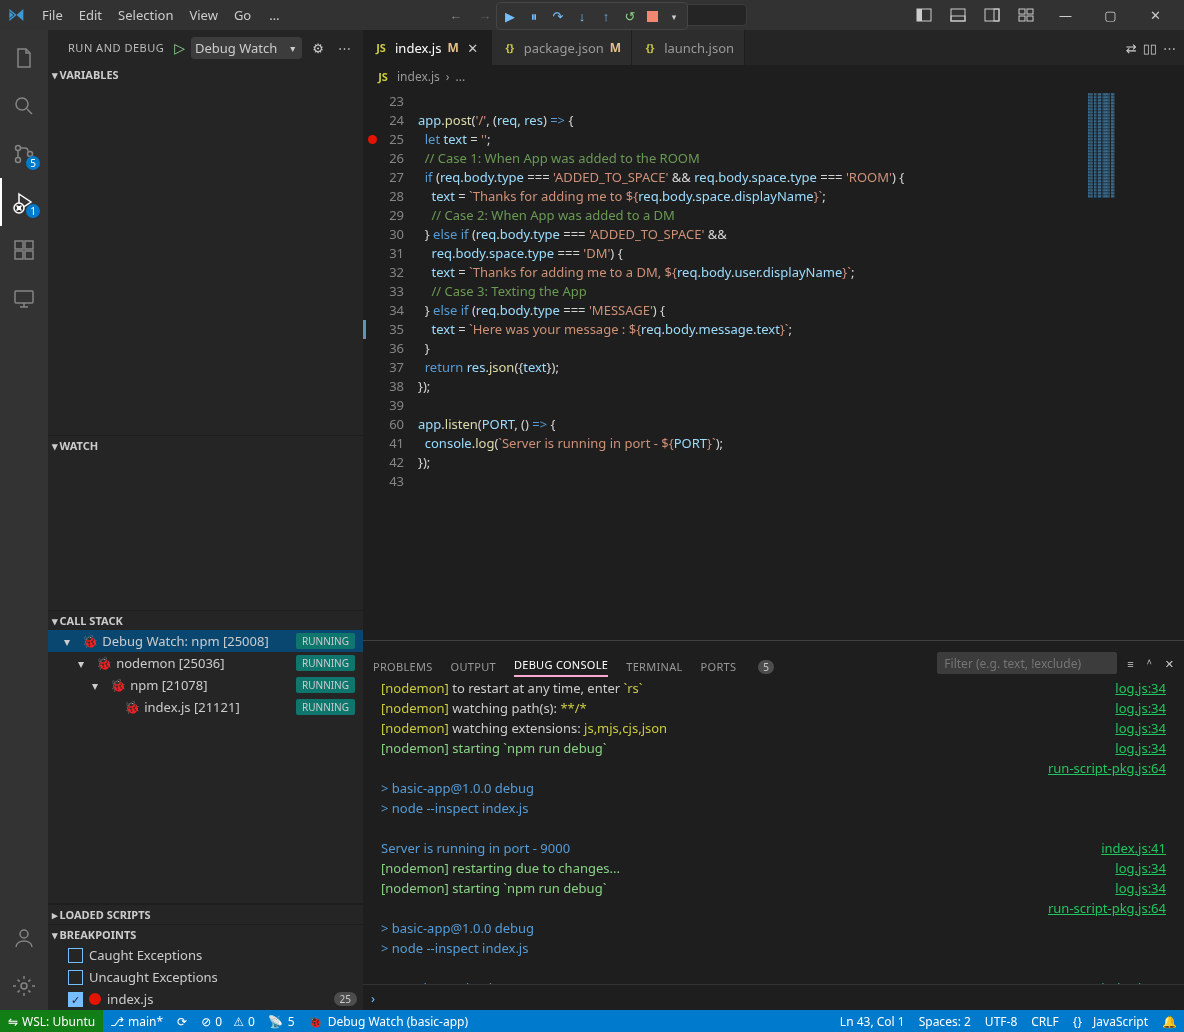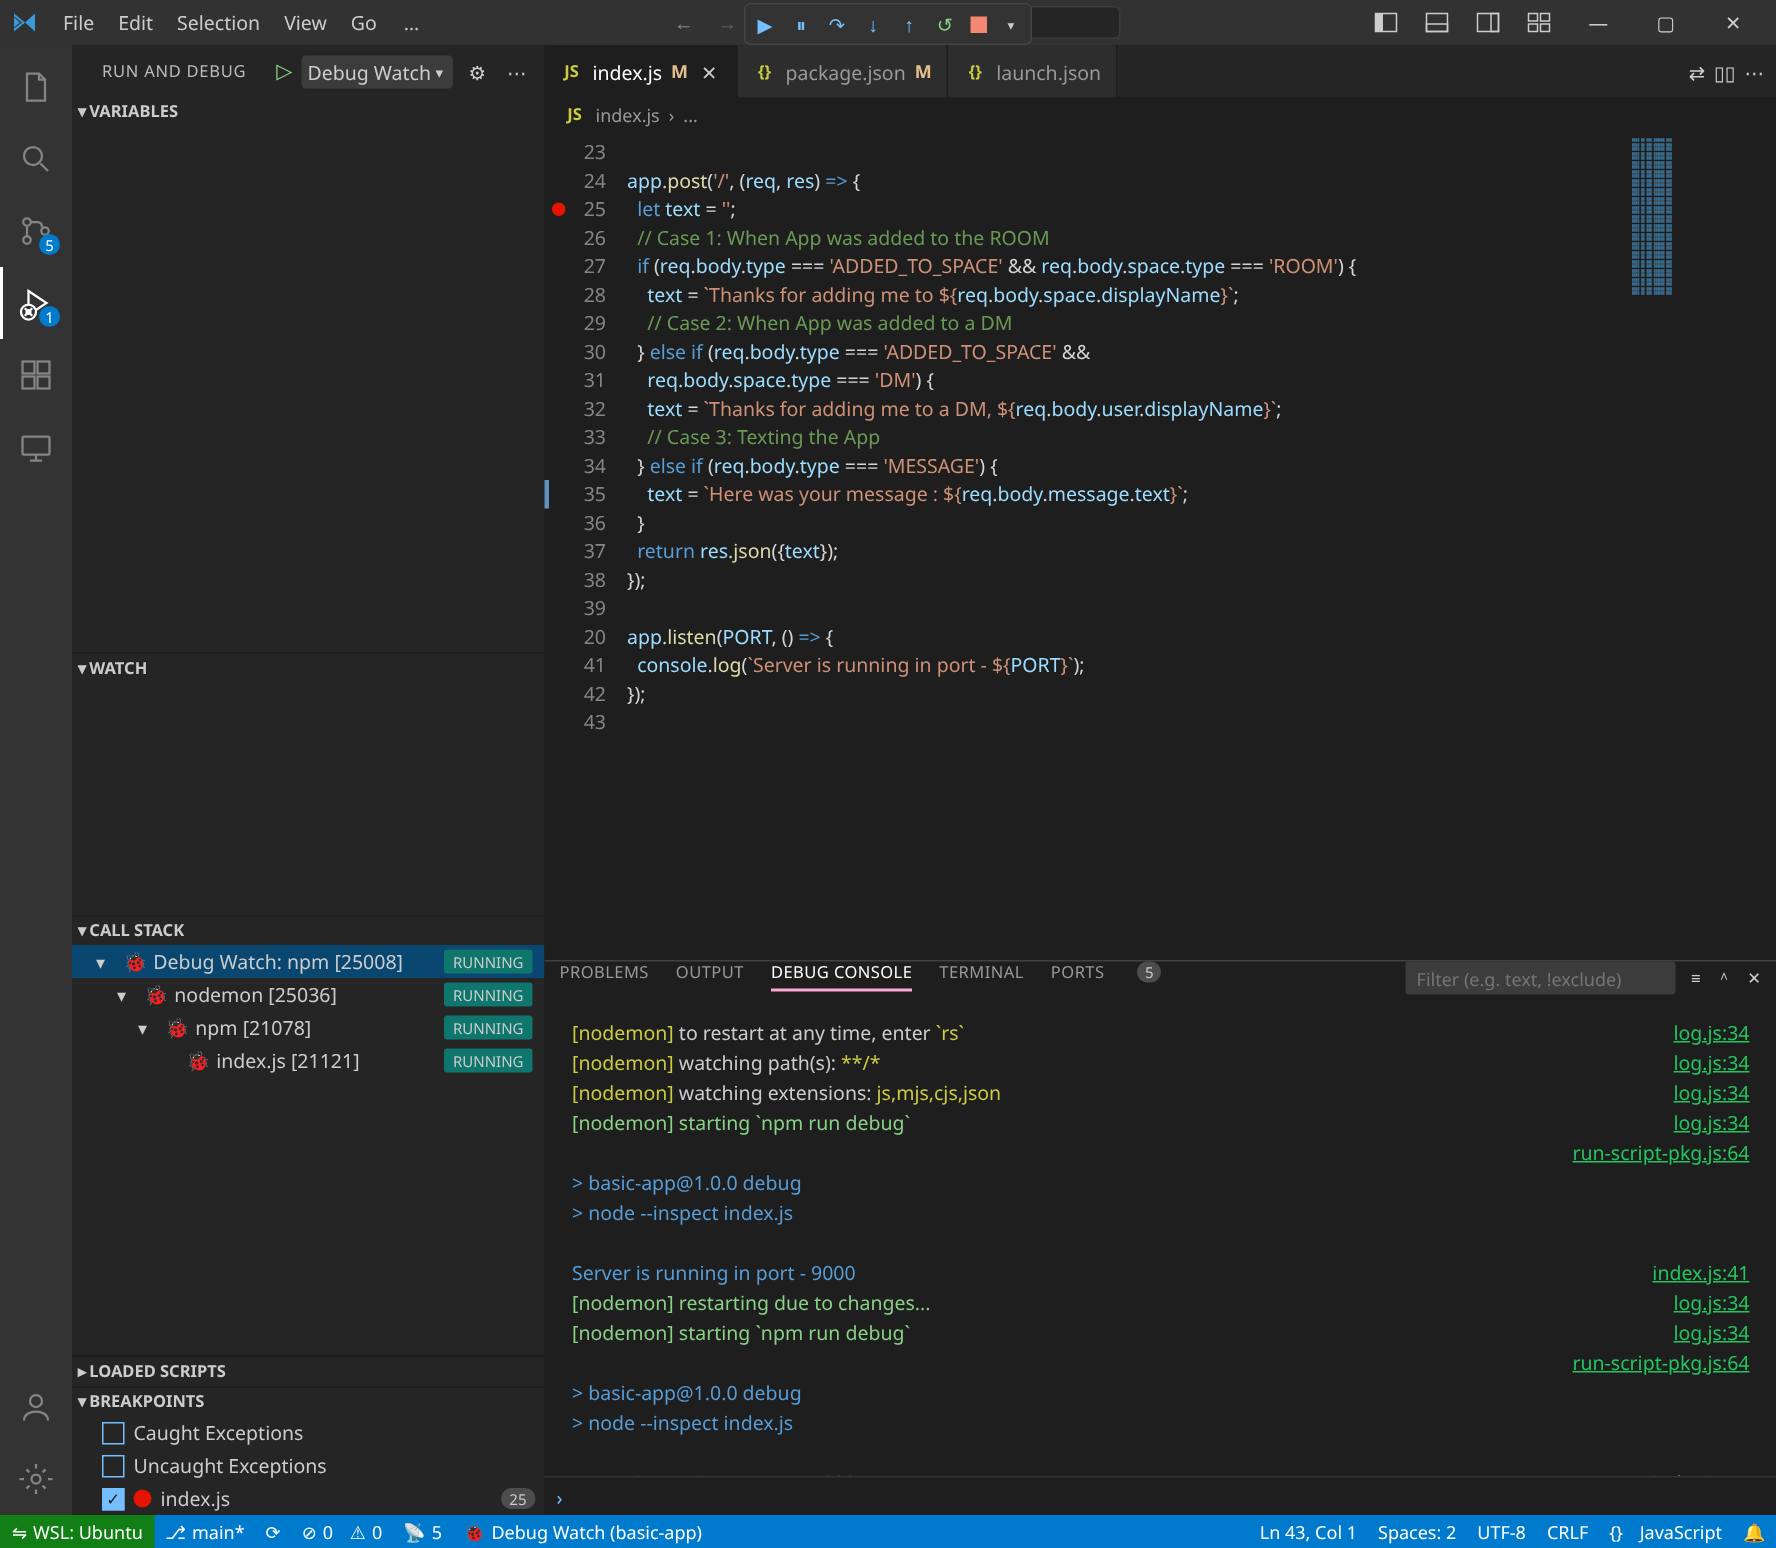--- a/index.html
+++ b/index.html
@@ -27,21 +27,21 @@
 .body-area{flex:1;display:flex;min-height:0}
 .activity-bar{width:48px;background:#333333;display:flex;flex-direction:column;align-items:center;padding-top:4px}
 .act-item{width:48px;height:48px;display:flex;align-items:center;justify-content:center;position:relative;color:#858585}
 .act-item.active{color:#fff}
 .act-item.active:before{content:"";position:absolute;left:0;top:0;width:2px;height:48px;background:#fff}
 .act-badge{position:absolute;bottom:8px;right:8px;background:#007acc;color:#fff;font-size:10px;border-radius:8px;min-width:14px;height:14px;display:flex;align-items:center;justify-content:center;padding:0 3px}
 .act-spacer{flex:1}
 .sidebar{width:315px;background:#252526;display:flex;flex-direction:column;overflow:hidden}
 .sb-header{height:35px;display:flex;align-items:center;padding:0 8px 0 20px;gap:6px}
 .sb-title{font-size:11px;color:#bbb;letter-spacing:.5px;flex:1}
-.sb-config{display:flex;align-items:center;gap:3px;background:#3c3c3c;border:1px solid #3c3c3c;border-radius:3px;padding:1px 6px 1px 3px}
+.sb-config{display:flex;align-items:center;gap:13px;background:#3c3c3c;border:1px solid #3c3c3c;border-radius:3px;padding:1px 6px 1px 3px}
 .sb-play{color:#89d185;font-size:14px}
 .sb-config-name{font-size:13px;color:#ccc}
 .sb-chev{color:#ccc;font-size:10px}
 .sb-gear{color:#ccc;padding:0 4px}
 .sb-panel{border-top:1px solid #1e1e1e}
 .sb-panel-hdr{display:flex;align-items:center;padding:2px 4px;cursor:pointer;font-size:11px;font-weight:700;color:#ccc;gap:2px}
 .sb-panel-body{flex:1}
 .sb-section{display:flex;flex-direction:column}
 .variables-section{height:370px}
 .watch-section{height:175px}
@@ -77,21 +77,21 @@
 .gutter-mod{position:absolute;left:0;top:0;width:3px;height:100%;background:#6092c0}
 .code-area{flex:1;padding-top:5px;font-family:Consolas,monospace;font-size:13px;line-height:19px;white-space:pre;color:#d4d4d4;overflow:hidden}
 .minimap{width:100px;background:#1e1e1e;padding:6px 4px;font-size:2px;line-height:3px;font-family:monospace;color:#3a6b8c;overflow:hidden;white-space:pre}
 .tk-kw{color:#569cd6}
 .tk-var{color:#9cdcfe}
 .tk-fn{color:#dcdcaa}
 .tk-str{color:#ce9178}
 .tk-cmt{color:#6a9955}
 .tk-prop{color:#9cdcfe}
 .panel{height:370px;background:#1e1e1e;border-top:1px solid #414141;display:flex;flex-direction:column}
-.panel-tabs{display:flex;align-items:flex-start;padding:0 10px;height:33px;gap:18px;font-size:11px;color:#999}
+.panel-tabs{display:flex;align-items:flex-end;padding:0 10px;height:33px;gap:18px;font-size:11px;color:#999}
 .panel-tab{cursor:pointer;letter-spacing:.3px}
 .panel-tab.active{color:#fff;border-bottom:2px solid #f9a8d4;padding-bottom:3px;margin-bottom:-3px}
 .panel-badge{background:#4d4d4d;color:#ccc;border-radius:8px;font-size:10px;padding:0 5px;margin-left:4px}
 .panel-right{margin-left:auto;display:flex;align-items:center;gap:10px}
 .panel-filter{width:180px;height:22px;background:#3c3c3c;border:1px solid #3c3c3c;border-radius:2px;color:#999;font-size:12px;padding:0 6px;outline:none}
 .console-body{flex:1;overflow:auto;font-family:Consolas,monospace;font-size:13px;line-height:20px;padding:4px 18px}
 .con-line{display:flex}
 .con-msg{flex:1;white-space:pre}
 .con-src{color:#22c55e;text-decoration:underline}
 .c-nodemon{color:#cbcb41}
@@ -363,21 +363,21 @@
             <div class="gutter-line">30</div>
             <div class="gutter-line">31</div>
             <div class="gutter-line">32</div>
             <div class="gutter-line">33</div>
             <div class="gutter-line">34</div>
             <div class="gutter-line"><span class="gutter-mod"></span>35</div>
             <div class="gutter-line">36</div>
             <div class="gutter-line">37</div>
             <div class="gutter-line">38</div>
             <div class="gutter-line">39</div>
-            <div class="gutter-line">20</div>
+            <div class="gutter-line">60</div>
             <div class="gutter-line">41</div>
             <div class="gutter-line">42</div>
             <div class="gutter-line">43</div>
           </div>
         <div class="code-area" id="code"><div>&nbsp;</div><div><span class="tk-var">app</span>.<span class="tk-fn">post</span>(<span class="tk-str">'/'</span>, (<span class="tk-var">req</span>, <span class="tk-var">res</span>) <span class="tk-kw">=&gt;</span> {</div><div>  <span class="tk-kw">let</span> <span class="tk-var">text</span> = <span class="tk-str">''</span>;</div><div>  <span class="tk-cmt">// Case 1: When App was added to the ROOM</span></div><div>  <span class="tk-kw">if</span> (<span class="tk-var">req</span>.<span class="tk-prop">body</span>.<span class="tk-prop">type</span> === <span class="tk-str">'ADDED_TO_SPACE'</span> &amp;&amp; <span class="tk-var">req</span>.<span class="tk-prop">body</span>.<span class="tk-prop">space</span>.<span class="tk-prop">type</span> === <span class="tk-str">'ROOM'</span>) {</div><div>    <span class="tk-var">text</span> = <span class="tk-str">`Thanks for adding me to ${</span><span class="tk-var">req</span>.<span class="tk-prop">body</span>.<span class="tk-prop">space</span>.<span class="tk-prop">displayName</span><span class="tk-str">}`</span>;</div><div>    <span class="tk-cmt">// Case 2: When App was added to a DM</span></div><div>  } <span class="tk-kw">else if</span> (<span class="tk-var">req</span>.<span class="tk-prop">body</span>.<span class="tk-prop">type</span> === <span class="tk-str">'ADDED_TO_SPACE'</span> &amp;&amp;</div><div>    <span class="tk-var">req</span>.<span class="tk-prop">body</span>.<span class="tk-prop">space</span>.<span class="tk-prop">type</span> === <span class="tk-str">'DM'</span>) {</div><div>    <span class="tk-var">text</span> = <span class="tk-str">`Thanks for adding me to a DM, ${</span><span class="tk-var">req</span>.<span class="tk-prop">body</span>.<span class="tk-prop">user</span>.<span class="tk-prop">displayName</span><span class="tk-str">}`</span>;</div><div>    <span class="tk-cmt">// Case 3: Texting the App</span></div><div>  } <span class="tk-kw">else if</span> (<span class="tk-var">req</span>.<span class="tk-prop">body</span>.<span class="tk-prop">type</span> === <span class="tk-str">'MESSAGE'</span>) {</div><div>    <span class="tk-var">text</span> = <span class="tk-str">`Here was your message : ${</span><span class="tk-var">req</span>.<span class="tk-prop">body</span>.<span class="tk-prop">message</span>.<span class="tk-prop">text</span><span class="tk-str">}`</span>;</div><div>  }</div><div>  <span class="tk-kw">return</span> <span class="tk-var">res</span>.<span class="tk-fn">json</span>({<span class="tk-var">text</span>});</div><div>});</div><div>&nbsp;</div><div><span class="tk-var">app</span>.<span class="tk-fn">listen</span>(<span class="tk-var">PORT</span>, () <span class="tk-kw">=&gt;</span> {</div><div>  <span class="tk-var">console</span>.<span class="tk-fn">log</span>(<span class="tk-str">`Server is running in port - ${</span><span class="tk-var">PORT</span><span class="tk-str">}`</span>);</div><div>});</div><div>&nbsp;</div></div>
         <div class="minimap" id="minimap">████ ██ ███ ██████ ███
 ████ ██ ███ ██████ ███
 ████ ██ ███ ██████ ███
 ████ ██ ███ ██████ ███
 ████ ██ ███ ██████ ███

